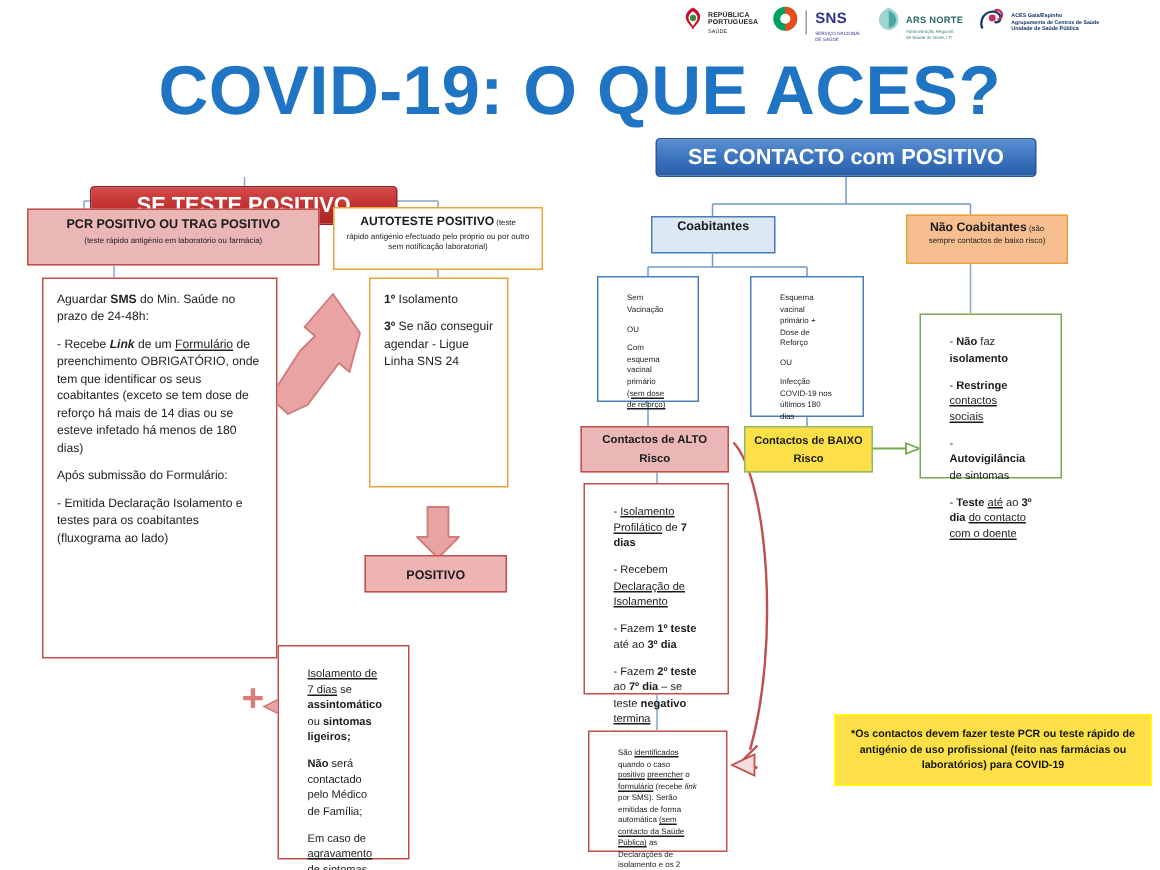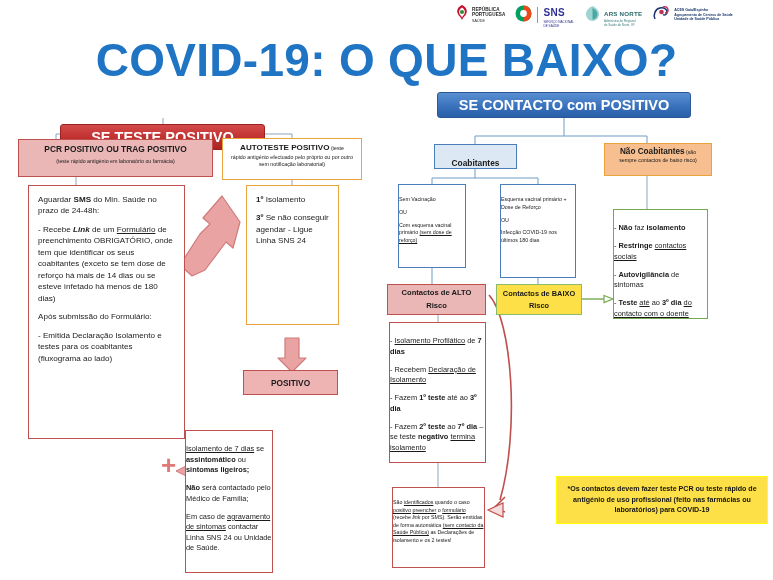--- a/index.html
+++ b/index.html
@@ -68,21 +68,21 @@
   .tiny{font-size:5.3px;line-height:1.35;text-align:center;font-weight:normal;}
   .body-txt{font-size:8.1px;line-height:1.42;color:#222;}
   .body-txt p{margin:0 0 7px 0;}
   .body-txt p:last-child{margin-bottom:0;}
   .body-sm{font-size:7.4px;line-height:1.42;}
   .body-xs{font-size:5.3px;line-height:1.42;}
   u{text-decoration:underline;}
   b{font-weight:bold;}
   i{font-style:italic;}
   .pad8{padding:8px 9px;}
-  .pad6{padding:6px 0;}
+  .pad6{padding:6px 19px;}
   svg.conn{position:absolute;left:0;top:0;width:773px;height:580px;overflow:visible;pointer-events:none;}
 
   .plus{
     color:#e07a7a;font-size:26px;font-weight:bold;line-height:1;
   }
 </style>
 </head>
 <body>
 
 <div id="root">
@@ -147,21 +147,21 @@
         </svg>
       </span>
       <span class="acesbe-txt">
         <span class="b">ACES Gaia/Espinho</span><br>
         <span>Agrupamento de Centros de Saúde</span><br>
         <span class="b">Unidade de Saúde Pública</span>
       </span>
     </div>
   </div>
 
-  <div class="abs page-title">COVID-19: O QUE BAIXO?</div>
+  <div class="abs page-title">COVID-19: O QUE ACES?</div>
 
   <svg class="conn">
 
     <path d="M163,118 L163,134 M56,134 L292,134 M56,134 L56,141 M292,134 L292,141" stroke="#8aa4be" stroke-width="1" fill="none"></path>
 
     <path d="M76,177 L76,186" stroke="#8aa4be" stroke-width="1" fill="none"></path>
 
     <path d="M292,180 L292,186" stroke="#8aa4be" stroke-width="1" fill="none"></path>
 
     <path d="M564,118 L564,136 M475,136 L647,136 M475,136 L475,144 M647,136 L647,144" stroke="#6f9bc6" stroke-width="1" fill="none"></path>
@@ -230,21 +230,21 @@
   <div class="abs box red-thin pad6 body-sm" style="left:185px;top:430px;width:88px;height:143px;">
     <div>
         <p><u>Isolamento de 7 dias</u> se <b>assintomático</b> ou <b>sintomas ligeiros;</b></p>
         <p><b>Não</b> será contactado pelo Médico de Família;</p>
         <p>Em caso de <u>agravamento de sintomas</u> contactar Linha SNS 24 ou Unidade de Saúde.</p>
       </div>
   </div>
 
   <div class="abs banner banner-blue" style="left:437px;top:92px;width:254px;height:26px;">SE CONTACTO com POSITIVO</div>
 
-  <div class="abs box blue-head" style="left:434px;top:144px;width:83px;height:25px;display:flex;align-items:flex-end;justify-content:center;font-size:8.4px;font-weight:bold;">
+  <div class="abs box blue-head" style="left:434px;top:144px;width:83px;height:25px;display:flex;align-items:flex-start;justify-content:center;font-size:8.4px;font-weight:bold;">
     <span>Coabitantes</span>
   </div>
 
   <div class="abs box peach-head" style="left:604px;top:143px;width:108px;height:33px;padding:3px 4px 0 4px;">
     <div class="box-title" style="font-size:8.2px;">
       <span>Não Coabitantes</span><span class="tiny" style="display:inline;font-size:5.2px;"> (são</span>
     </div>
     <div class="tiny" style="margin-top:1px;">sempre contactos de baixo risco)</div>
   </div>
 

